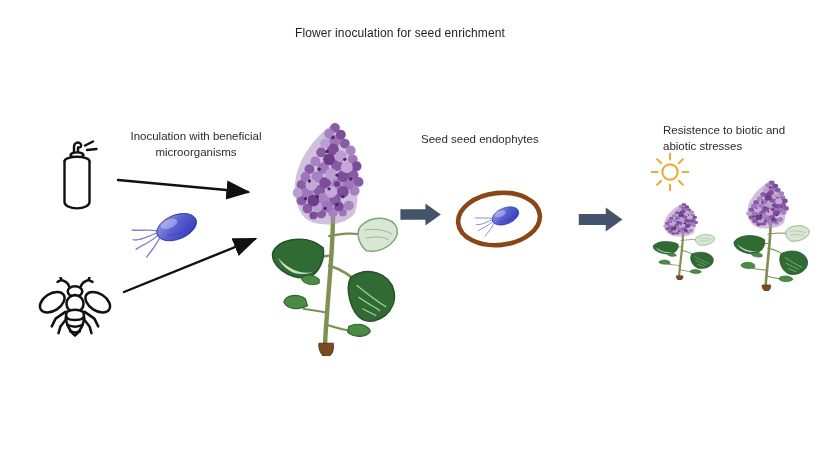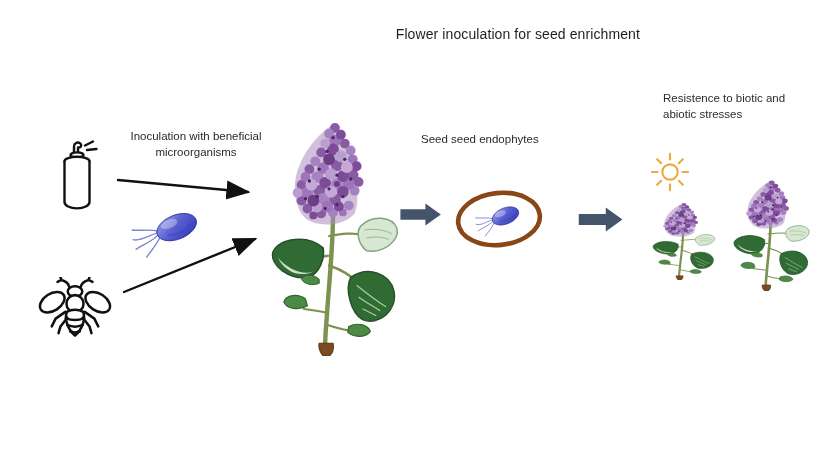--- a/index.html
+++ b/index.html
@@ -2,27 +2,27 @@
 <html><head>
 <meta charset="utf-8">
 <style>
   html,body{margin:0;padding:0;background:#fff;}
   .canvas{
     position:relative;width:840px;height:472px;background:#fff;overflow:hidden;
     font-family:"Liberation Sans",sans-serif;color:#262626;
   }
   .abs{position:absolute;}
   .title{
-    top:26px;left:160px;width:480px;text-align:right;
-    font-size:14px;color:#1f1f1f;letter-spacing:.1px;
+    top:26px;left:160px;width:480px;text-align:center;
+    font-size:12px;color:#1f1f1f;letter-spacing:.1px;
   }
   .lbl{font-size:11.5px;line-height:16px;color:#2b2b2b;}
   .lbl-inoculation{top:128px;left:115px;width:162px;text-align:center;}
   .lbl-seed{top:131px;left:421px;width:140px;white-space:nowrap;}
-  .lbl-resistance{top:90px;left:663px;width:142px;}
+  .lbl-resistance{top:122px;left:663px;width:142px;}
   svg{display:block;}
   .defs-holder{position:absolute;width:0;height:0;overflow:hidden;}
 </style>
 </head>
 <body>
 
 <div class="canvas">
 
   <svg class="defs-holder" aria-hidden="true">
     <defs>

